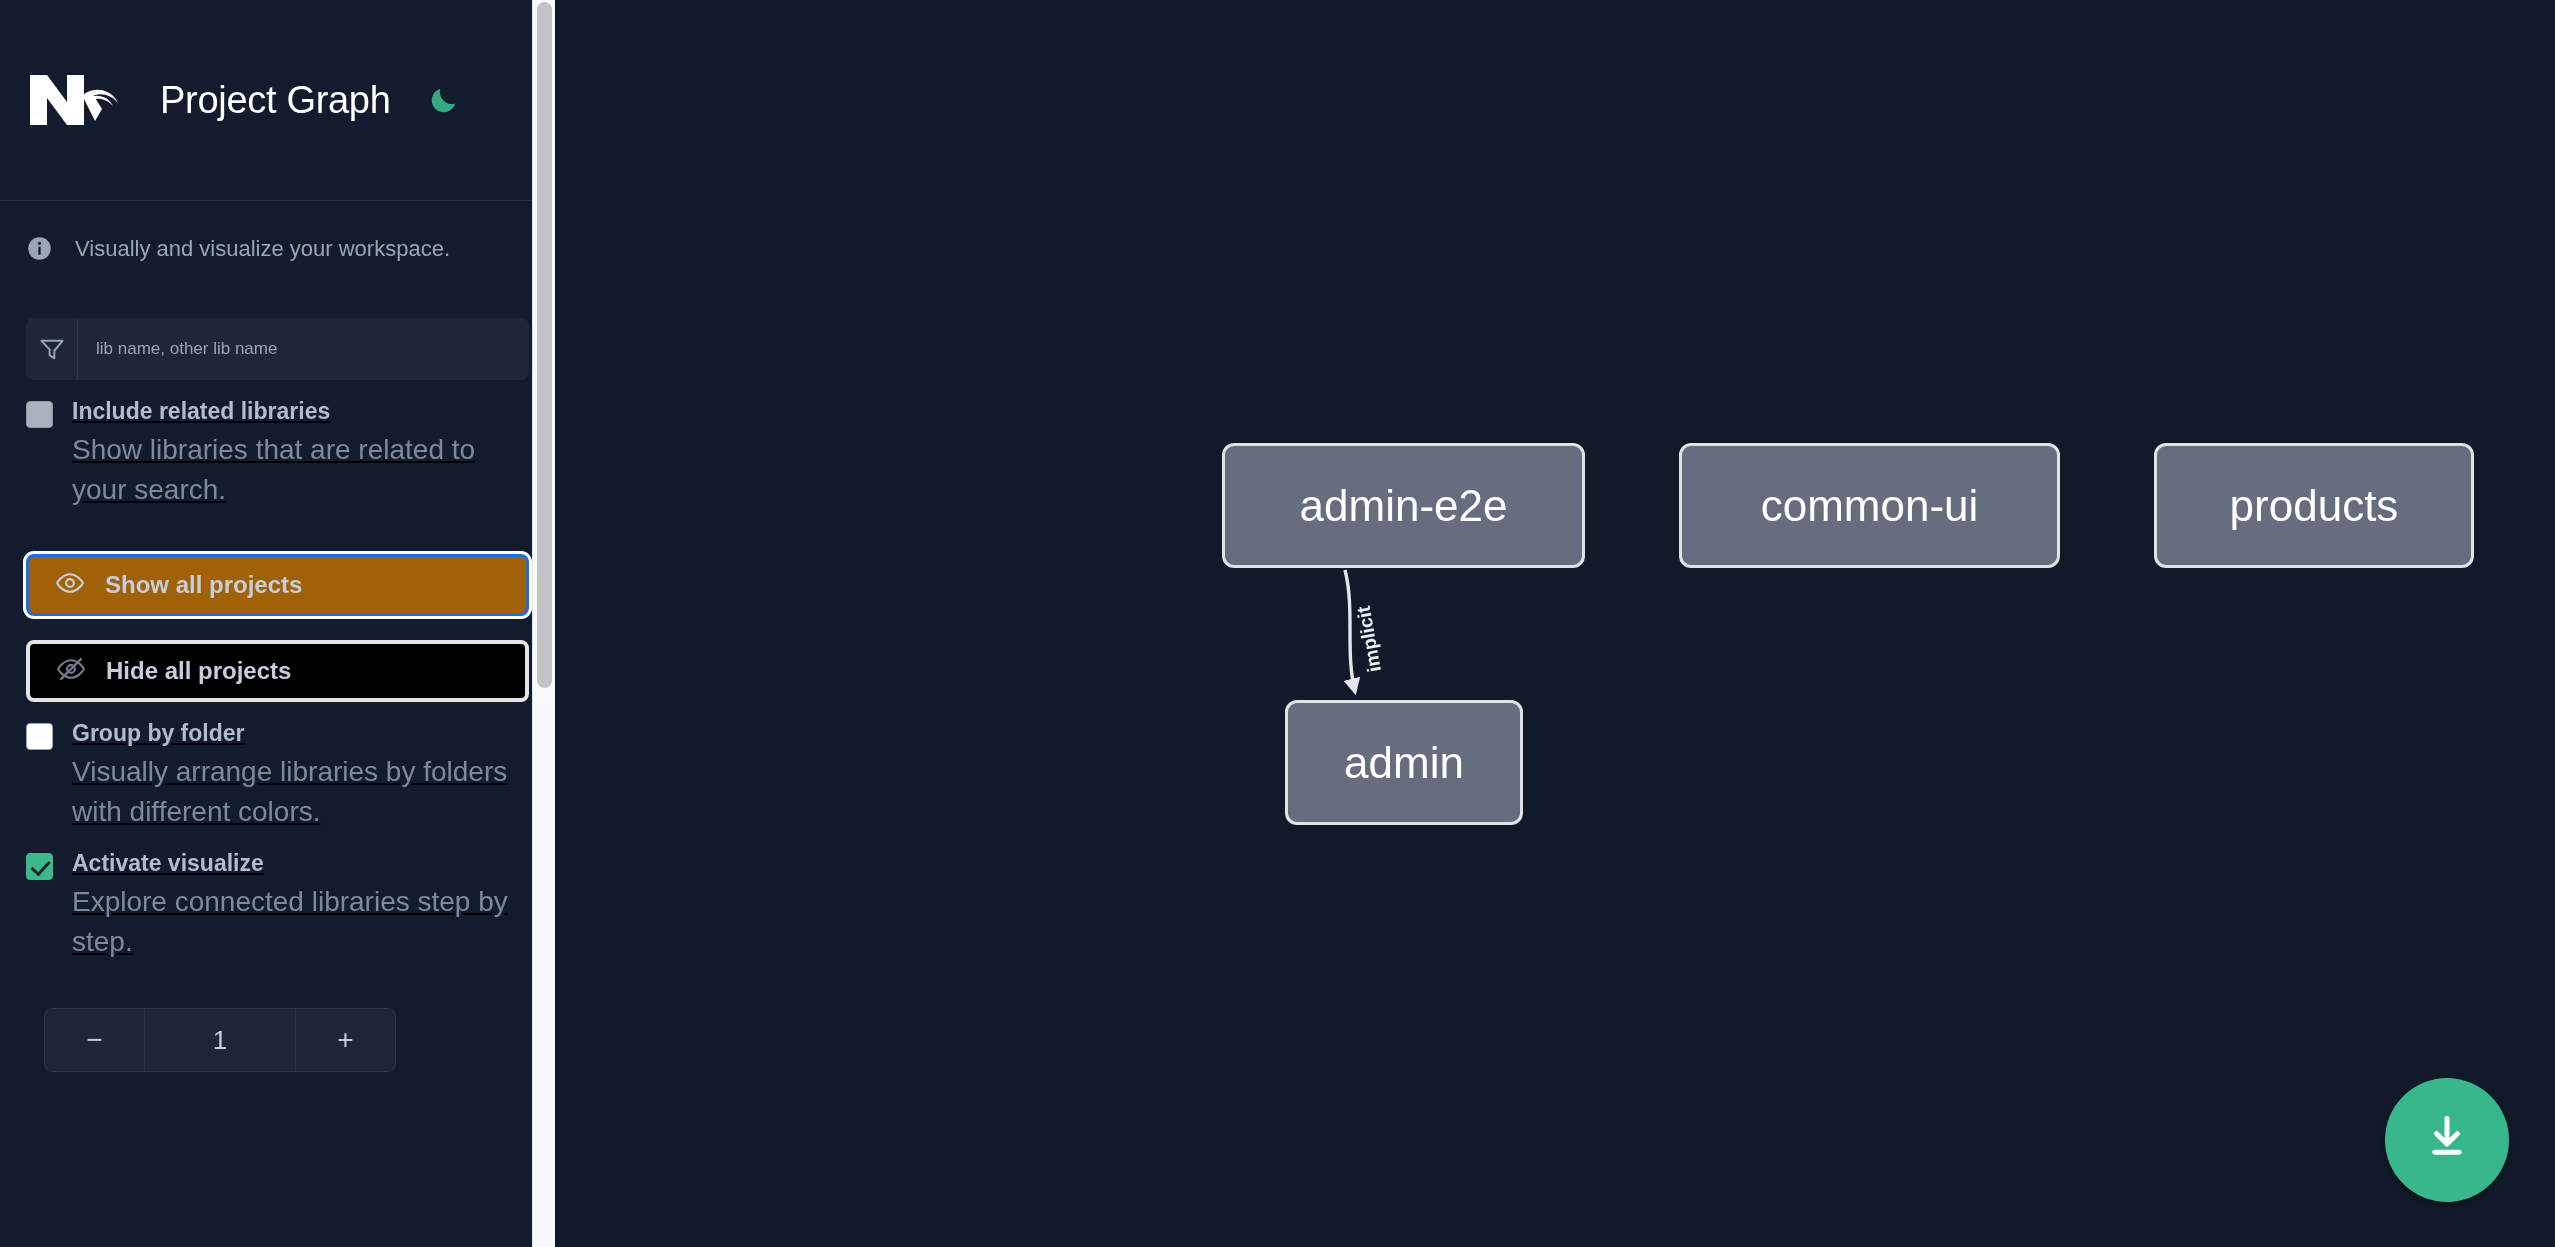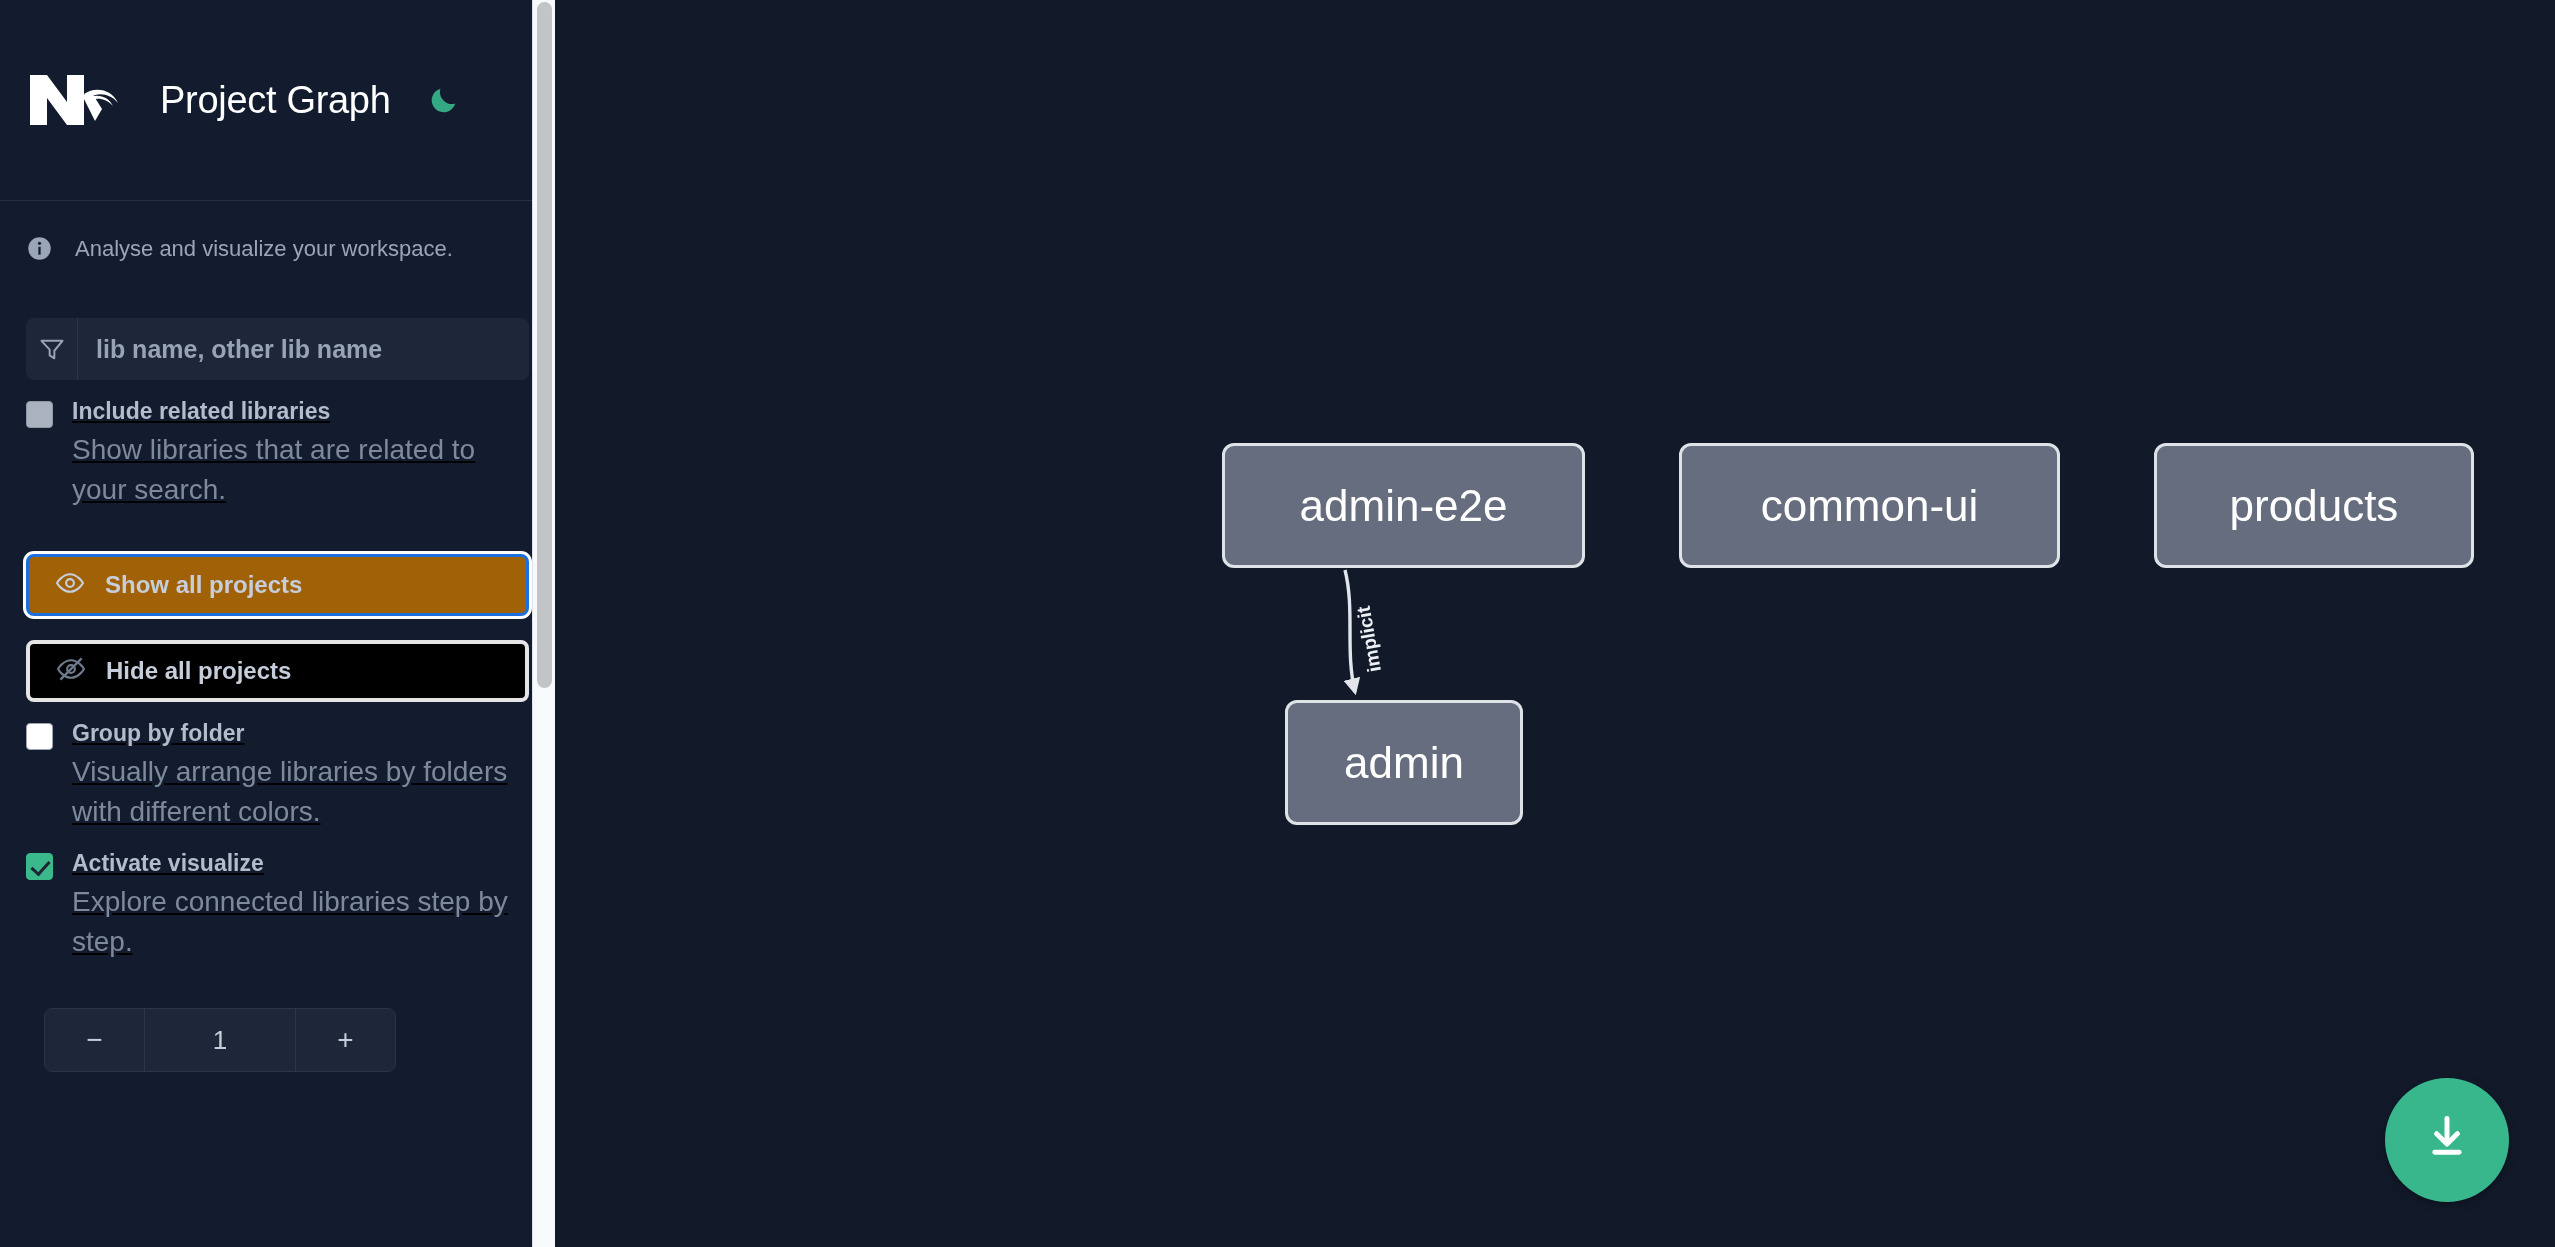--- a/index.html
+++ b/index.html
@@ -68,24 +68,23 @@
     display: flex; align-items: center; justify-content: center;
     border-right: 1px solid #2b3548;
     flex: 0 0 52px;
   }
   .filter-input {
     flex: 1 1 auto;
     background: transparent;
     border: none; outline: none;
     color: #d7dde7;
     font-family: "Liberation Sans", sans-serif;
-    font-size: 25px;
+    font-size: 17px;
     padding: 0 0 0 18px;
     height: 62px;
-    font-weight: bold;
   }
   .filter-input::placeholder { color: #97a3b6; }
 
   .check-row { display: flex; margin-top: 16px; text-decoration: underline; }
   .cbox {
     flex: 0 0 auto;
     width: 27px; height: 27px;
     border-radius: 4px;
     margin-top: 5px;
     cursor: pointer;
@@ -256,21 +255,21 @@
     </div>
 
     <div class="sb-info">
       <span class="info-icon">
         <svg viewBox="0 0 24 24" width="27" height="27" aria-hidden="true">
           <circle cx="12" cy="12" r="10" fill="#9aa6b8"></circle>
           <rect x="11" y="10.5" width="2" height="7" fill="#131c2e"></rect>
           <circle cx="12" cy="7.4" r="1.4" fill="#131c2e"></circle>
         </svg>
       </span>
-      <span class="sb-info-text">Analyse and visualize your workspace.</span>
+      <span class="sb-info-text">Visually and visualize your workspace.</span>
     </div>
 
     <div class="sb-body">
 
       <div class="filter-box">
         <span class="filter-icon-wrap">
           <svg viewBox="0 0 24 24" width="28" height="28" aria-hidden="true">
             <path d="M3 5 h18 l-7 8.5 V20 l-4 -2.5 v-5 Z" fill="none" stroke="#97a3b6" stroke-width="1.7" stroke-linejoin="round"></path>
           </svg>
         </span>

